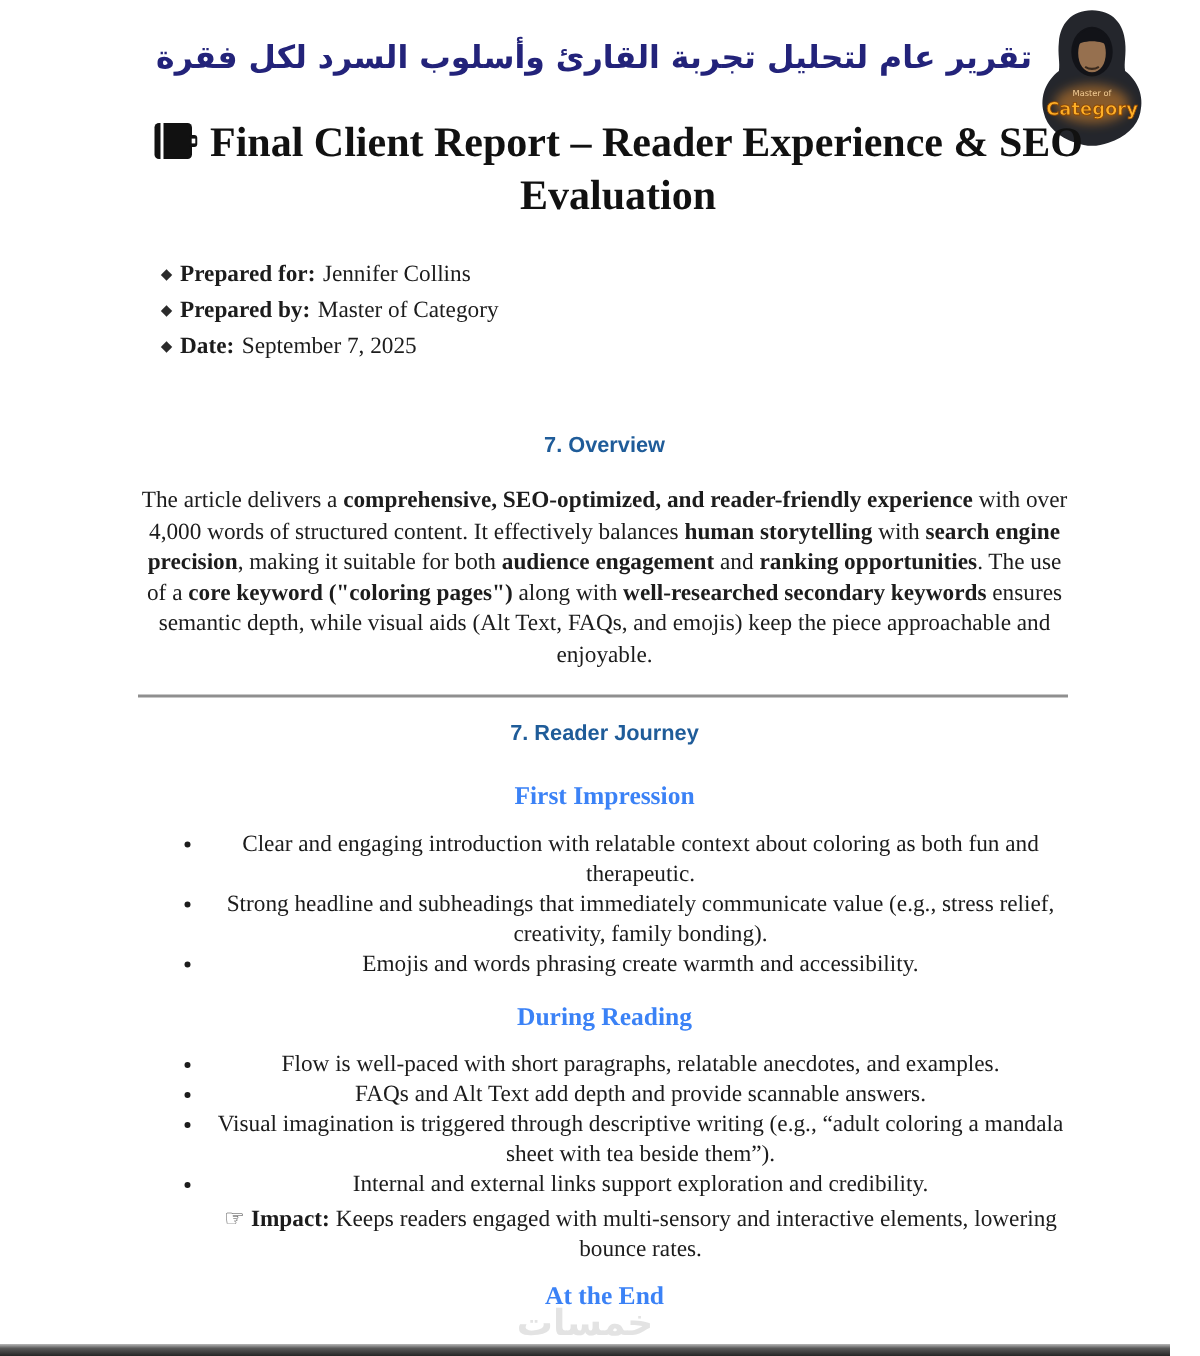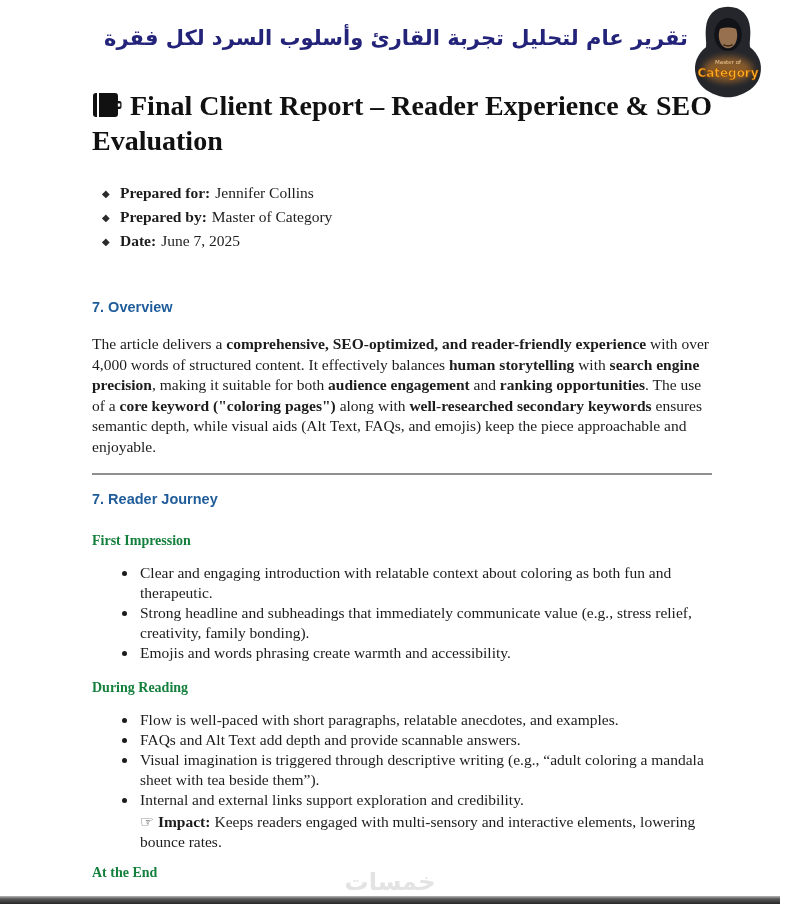--- a/index.html
+++ b/index.html
@@ -8,21 +8,21 @@
     font-family:"Liberation Serif",serif;color:#1c1c1c;
   }
   
   .arabic-header{
     position:absolute;top:26px;right:92px;
     font-family:"DejaVu Sans",sans-serif;font-weight:bold;font-size:21px;
     color:var(--arabic-navy,#23237A);white-space:nowrap;
   }
   .avatar{position:absolute;top:2px;right:6px;width:92px;height:98px;}
   
-  .content{position:absolute;top:88px;left:92px;width:622px;}
+  .content{position:absolute;top:78px;left:92px;width:622px;text-align:center;}
   h1.doc-title{
     margin:0 0 24px 0;font-size:28px;line-height:35px;font-weight:bold;color:#111;
     font-family:"Liberation Serif",serif;width:640px;
   }
   .book-ic{vertical-align:-3px;margin-right:8px;}
   
   ul.meta{list-style:none;margin:0;padding:0 0 0 10px;font-size:15.5px;line-height:22px;}
   ul.meta li{display:flex;align-items:baseline;}
   ul.meta .dia{
     font-family:"DejaVu Sans",sans-serif;font-size:10px;width:18px;flex:0 0 18px;
@@ -33,21 +33,21 @@
   h2.sec-h{
     margin:0;font-family:"Liberation Sans",sans-serif;font-weight:bold;
     font-size:14.5px;color:var(--heading-blue,#1F5C99);line-height:18px;
   }
   h2.sec-h.ov{margin-top:44px;margin-bottom:18px;}
   h2.sec-h.rj{margin-top:15px;}
   
   p.body-p{margin:0;font-size:15.5px;line-height:20.5px;}
   hr.rule{border:none;border-top:2px solid #8f8f8f;margin:16px 0 0 0;width:620px;}
   
-  h3.sub-h{margin:0;font-size:14px;line-height:21px;font-weight:bold;color:#15803d;}
+  h3.sub-h{margin:0;font-size:17px;line-height:21px;font-weight:bold;color:#3b82f6;}
   h3.sub-h.fi{margin-top:22px;}
   h3.sub-h.dr{margin-top:14px;}
   h3.sub-h.ae{margin-top:10px;}
   
   ul.blist{margin:12px 0 0 0;padding:0 0 0 46px;font-size:15.5px;line-height:20px;}
   ul.blist li{margin:0;padding-left:2px;}
   
   .impact{margin:2px 0 0 48px;font-size:15.5px;line-height:20px;}
   .impact .hand{font-family:"DejaVu Sans",sans-serif;color:#444;margin-right:4px;}
   .impact b{margin-right:4px;}
@@ -103,21 +103,21 @@
         <span>Jennifer Collins</span>
       </li>
       <li>
         <span class="dia">◆</span>
         <b>Prepared by:</b>
         <span>Master of Category</span>
       </li>
       <li>
         <span class="dia">◆</span>
         <b>Date:</b>
-        <span>June 7, 2025</span>
+        <span>September 7, 2025</span>
       </li>
     </ul>
 
     <h2 class="sec-h ov">7. Overview</h2>
     <p class="body-p"><span>The article delivers a </span><b>comprehensive, SEO-optimized, and reader-friendly experience</b><span> with over 4,000 words of structured content. It effectively balances </span><b>human storytelling</b><span> with </span><b>search engine precision</b><span>, making it suitable for both </span><b>audience engagement</b><span> and </span><b>ranking opportunities</b><span>. The use of a </span><b>core keyword ("coloring pages")</b><span> along with </span><b>well-researched secondary keywords</b><span> ensures semantic depth, while visual aids (Alt Text, FAQs, and emojis) keep the piece approachable and enjoyable.</span></p>
 
     <hr class="rule">
 
     <h2 class="sec-h rj">7. Reader Journey</h2>
 

